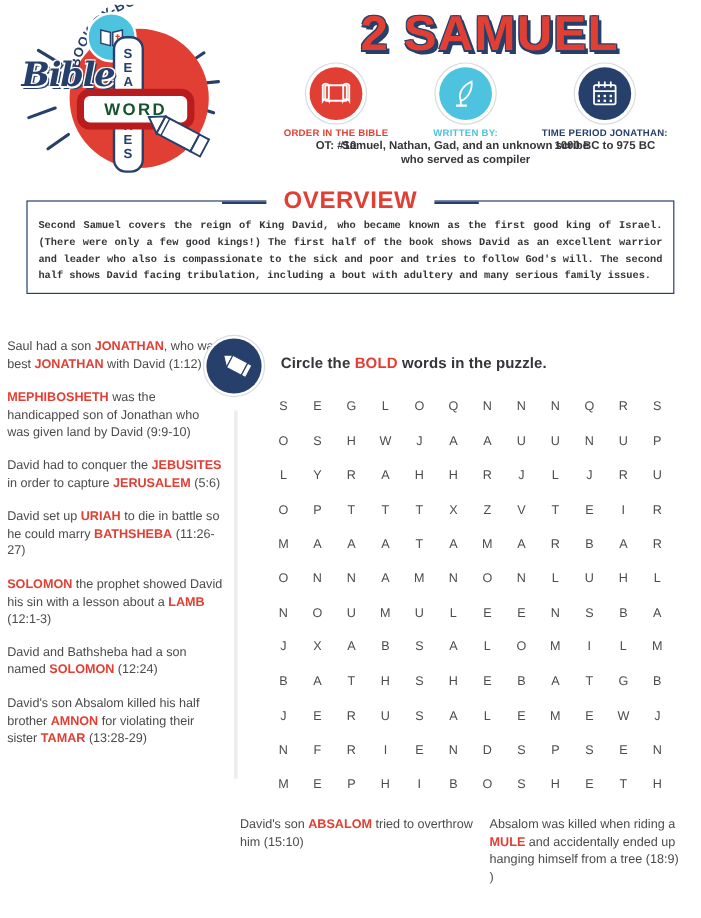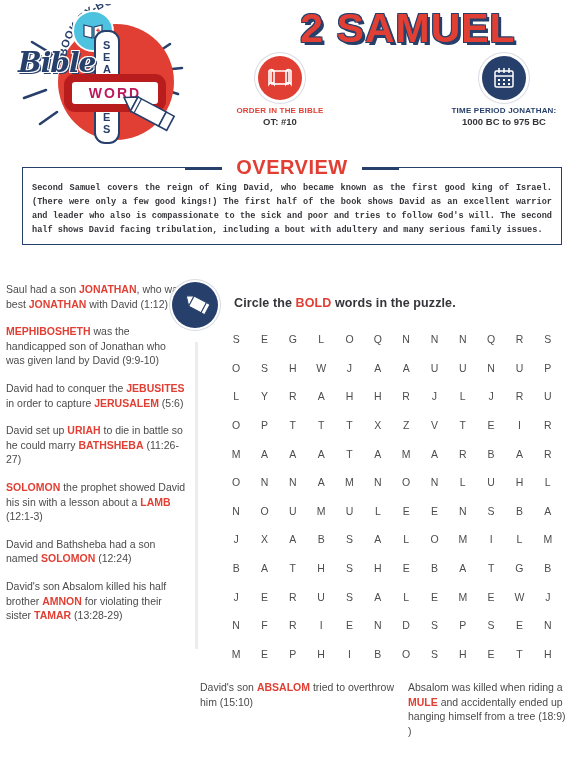--- a/index.html
+++ b/index.html
@@ -29,23 +29,23 @@
   .bible-word{
     position:absolute;left:6px;top:44px;
     font-family:"DejaVu Serif", serif;font-style:italic;font-weight:bold;
     font-size:28px;color:#27406b;
     -webkit-text-stroke:0px;
     text-shadow:1px 1px 0 #fff,-1px -1px 0 #fff,1px -1px 0 #fff,-1px 1px 0 #fff,2px 2px 0 #27406b;
     letter-spacing:-1px;
   }
   .word-bar{
     position:absolute;left:52px;top:72px;width:86px;height:22px;
-    background:#fff;border:8px solid #b91c1c;border-radius:11px;
+    background:#fff;border:6px solid #b91c1c;border-radius:11px;
     display:flex;align-items:center;justify-content:center;
-    font-weight:bold;font-size:14px;color:#be185d;letter-spacing:2px;
+    font-weight:bold;font-size:14px;color:#14532d;letter-spacing:2px;
   }
   .searches-bar{
     position:absolute;left:82px;top:28px;width:22px;height:110px;
     background:#fff;border:2px solid #27406b;border-radius:11px;
     display:flex;flex-direction:column;align-items:center;justify-content:center;
     font-weight:bold;font-size:11px;color:#27406b;line-height:12px;
   }
   .pencil-logo{position:absolute;left:100px;top:88px;}
 
   
@@ -200,20 +200,31 @@
           <path d="M4 4 h18 M4 4 v13 M22 4 v13" stroke="#fff" stroke-width="1.6" fill="none"></path>
           <path d="M2 4 a3 3 0 0 1 5 0 v13 a3 3 0 0 0 -5 0 z" fill="none" stroke="#fff" stroke-width="1.6"></path>
           <path d="M19 4 a3 3 0 0 1 5 0 v13 a3 3 0 0 0 -5 0 z" fill="none" stroke="#fff" stroke-width="1.6"></path>
           <path d="M4 17 h18" stroke="#fff" stroke-width="1.6"></path>
         </svg>
       </div>
       <div class="info-label">ORDER IN THE BIBLE</div>
       <div class="info-value">OT: #10</div>
     </div>
 
+    <div class="info" id="info-written">
+      <div class="info-icon">
+        <svg width="24" height="26" viewBox="0 0 24 26">
+          <path d="M17 3 C8 7 6 14 8 19 C12 18 18 12 17 3 Z" fill="none" stroke="#fff" stroke-width="1.5"></path>
+          <path d="M8 19 L8 23" stroke="#fff" stroke-width="1.5"></path>
+          <path d="M4 23 h9" stroke="#fff" stroke-width="1.8"></path>
+        </svg>
+      </div>
+      <div class="info-label">WRITTEN BY:</div>
+      <div class="info-value">Samuel, Nathan, Gad, and an unknown scribe who served as compiler</div>
+    </div>
 
     <div class="info" id="info-time">
       <div class="info-icon">
         <svg width="24" height="24" viewBox="0 0 24 24">
           <rect x="3" y="5" width="18" height="16" rx="1.5" fill="none" stroke="#fff" stroke-width="1.5"></rect>
           <path d="M3 10 h18" stroke="#fff" stroke-width="1.5"></path>
           <path d="M7 2 v5 M12 2 v5 M17 2 v5" stroke="#fff" stroke-width="1.5"></path>
           <g fill="#fff">
               <rect x="6" y="13" width="2" height="2"></rect>
               <rect x="11" y="13" width="2" height="2"></rect>

